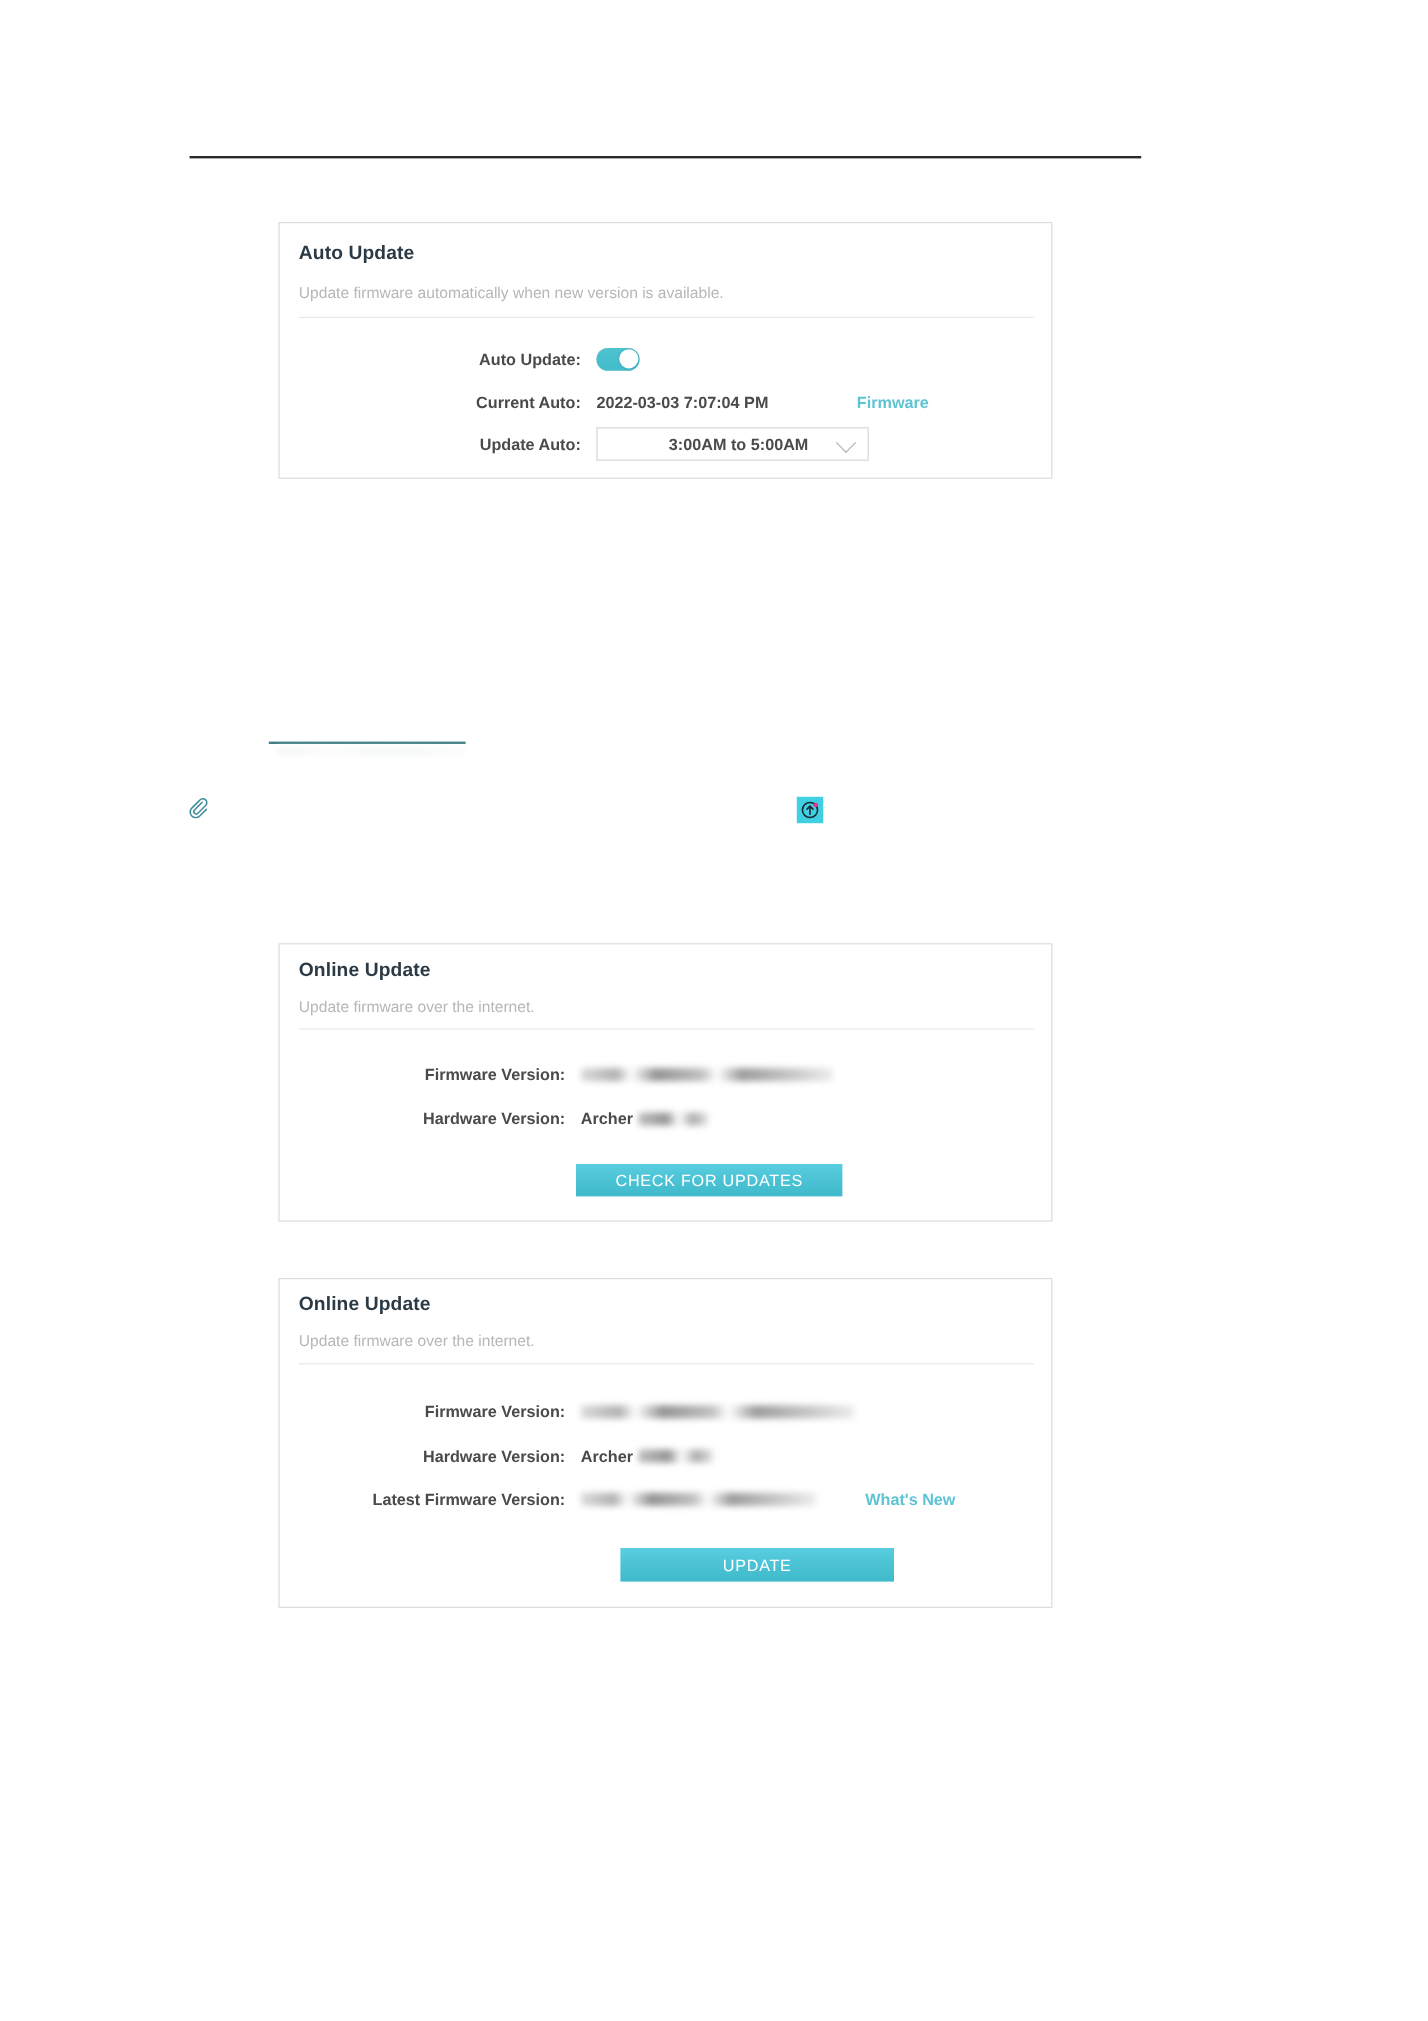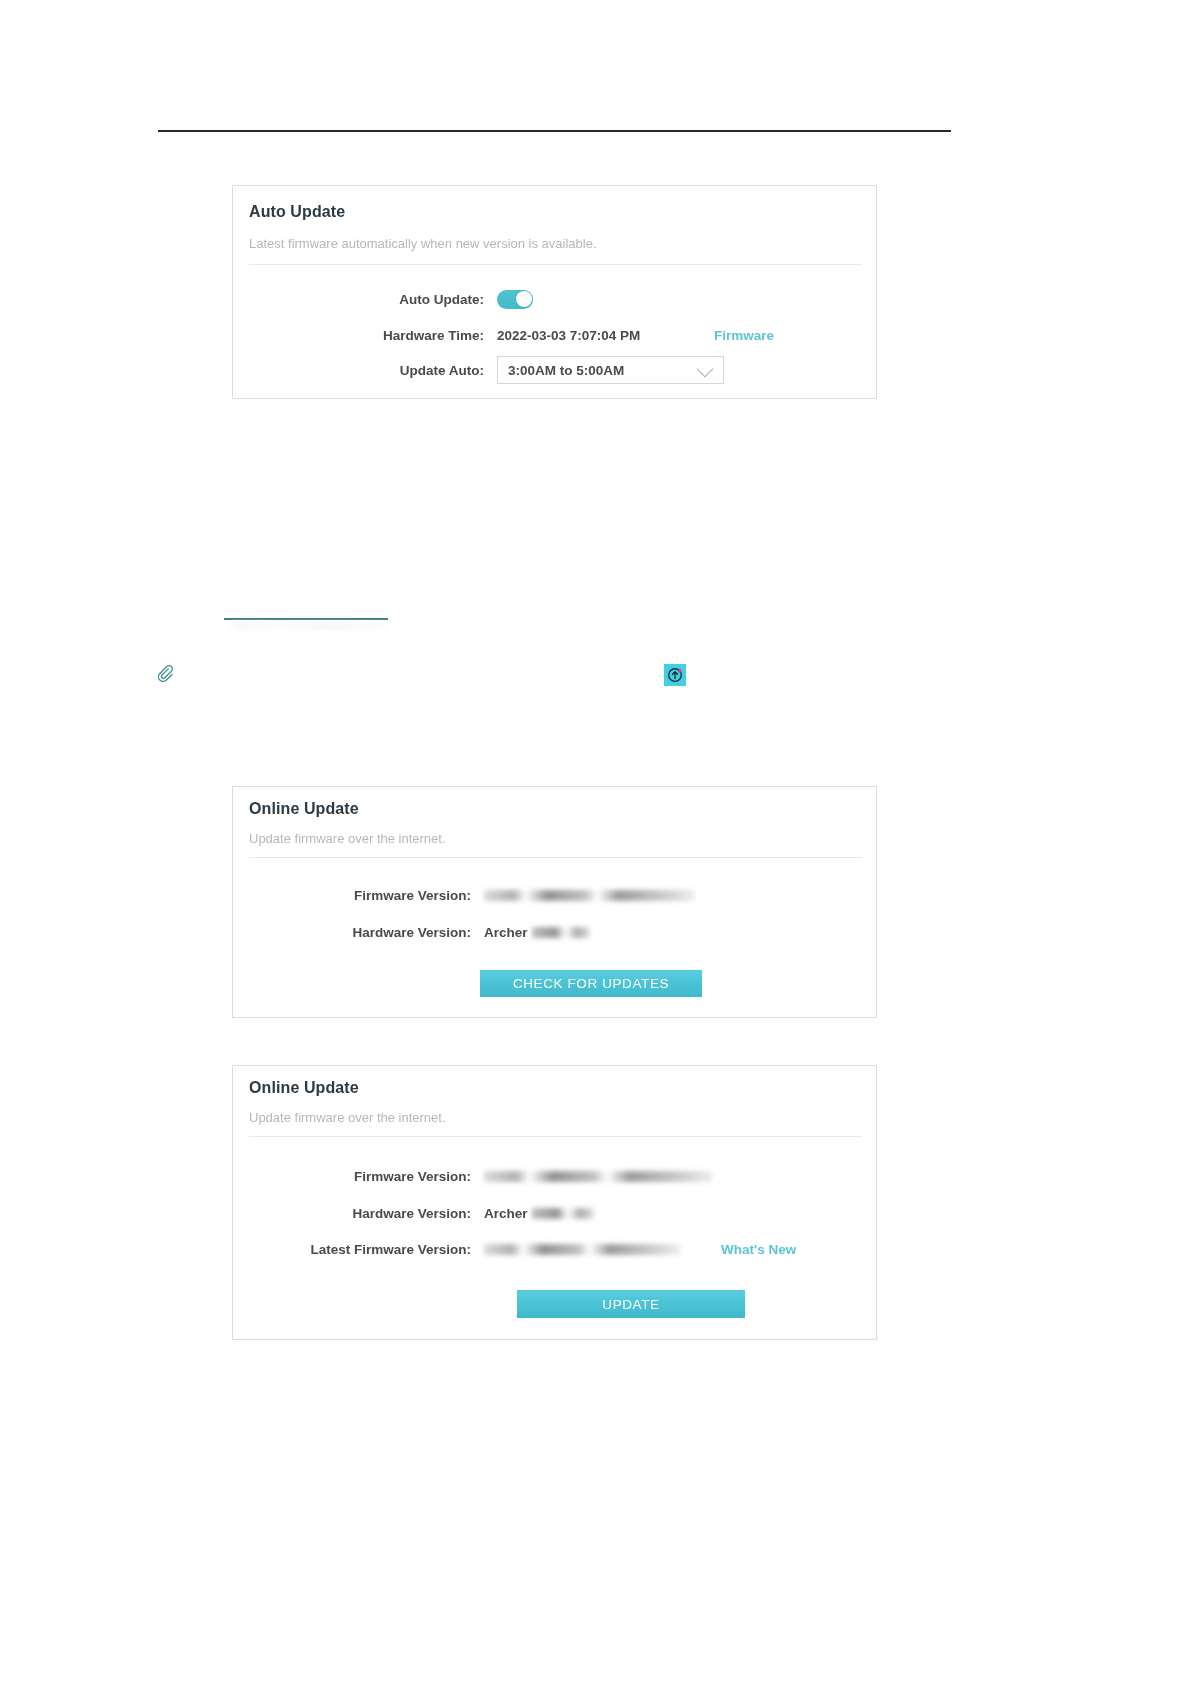--- a/index.html
+++ b/index.html
@@ -198,40 +198,40 @@
 <body>
 
 <div class="page">
 
   <div class="top-rule"></div>
 
   <div class="ui-card" style="left:232px; top:185px; width:645px; height:214px;">
 
     <div class="card-title" style="top:17px; font-size:16px;">Auto Update</div>
 
-    <div class="card-subtitle" style="top:50px; font-size:13px;">Latest firmware automatically when new version is available.</div>
+    <div class="card-subtitle" style="top:50px; font-size:13px;">Update firmware automatically when new version is available.</div>
 
     <div class="card-divider" style="left:16px; top:78px; width:613px;"></div>
 
     <div class="form-row" style="left:0px; top:101px; width:500px; height:24px;">
       <div class="form-label" style="width:251px; font-size:13.5px;">Auto Update:</div>
       <div class="toggle" style="margin-left:13px;">
         <div class="knob"></div>
       </div>
     </div>
 
     <div class="form-row" style="left:0px; top:139px; width:613px; height:20px;">
-      <div class="form-label" style="width:251px; font-size:13.5px;">Hardware Time:</div>
+      <div class="form-label" style="width:251px; font-size:13.5px;">Current Auto:</div>
       <div class="form-value" style="margin-left:13px; font-size:13.5px;text-align:right;">2022-03-03 7:07:04 PM</div>
       <div class="link" style="position:absolute; left:481px; font-size:13.5px;">Firmware</div>
     </div>
 
     <div class="form-row" style="left:0px; top:170px; width:613px; height:28px;">
       <div class="form-label" style="width:251px; font-size:13.5px;">Update Auto:</div>
-      <div class="select-box" style="margin-left:13px; width:227px; height:28px; font-size:13.5px;">
+      <div class="select-box" style="margin-left:13px; width:227px; height:28px; font-size:13.5px;justify-content:center;">
         <span>3:00AM to 5:00AM</span>
         <span class="chev"></span>
       </div>
     </div>
   </div>
 
   <div class="blank-heading" style="left:224px; top:616px; width:164px; height:2px;"></div>
   <div class="ghost-text" style="left:232px; top:622px; width:156px;"></div>
 
   <div class="note-icon" style="left:156px; top:664px;">

